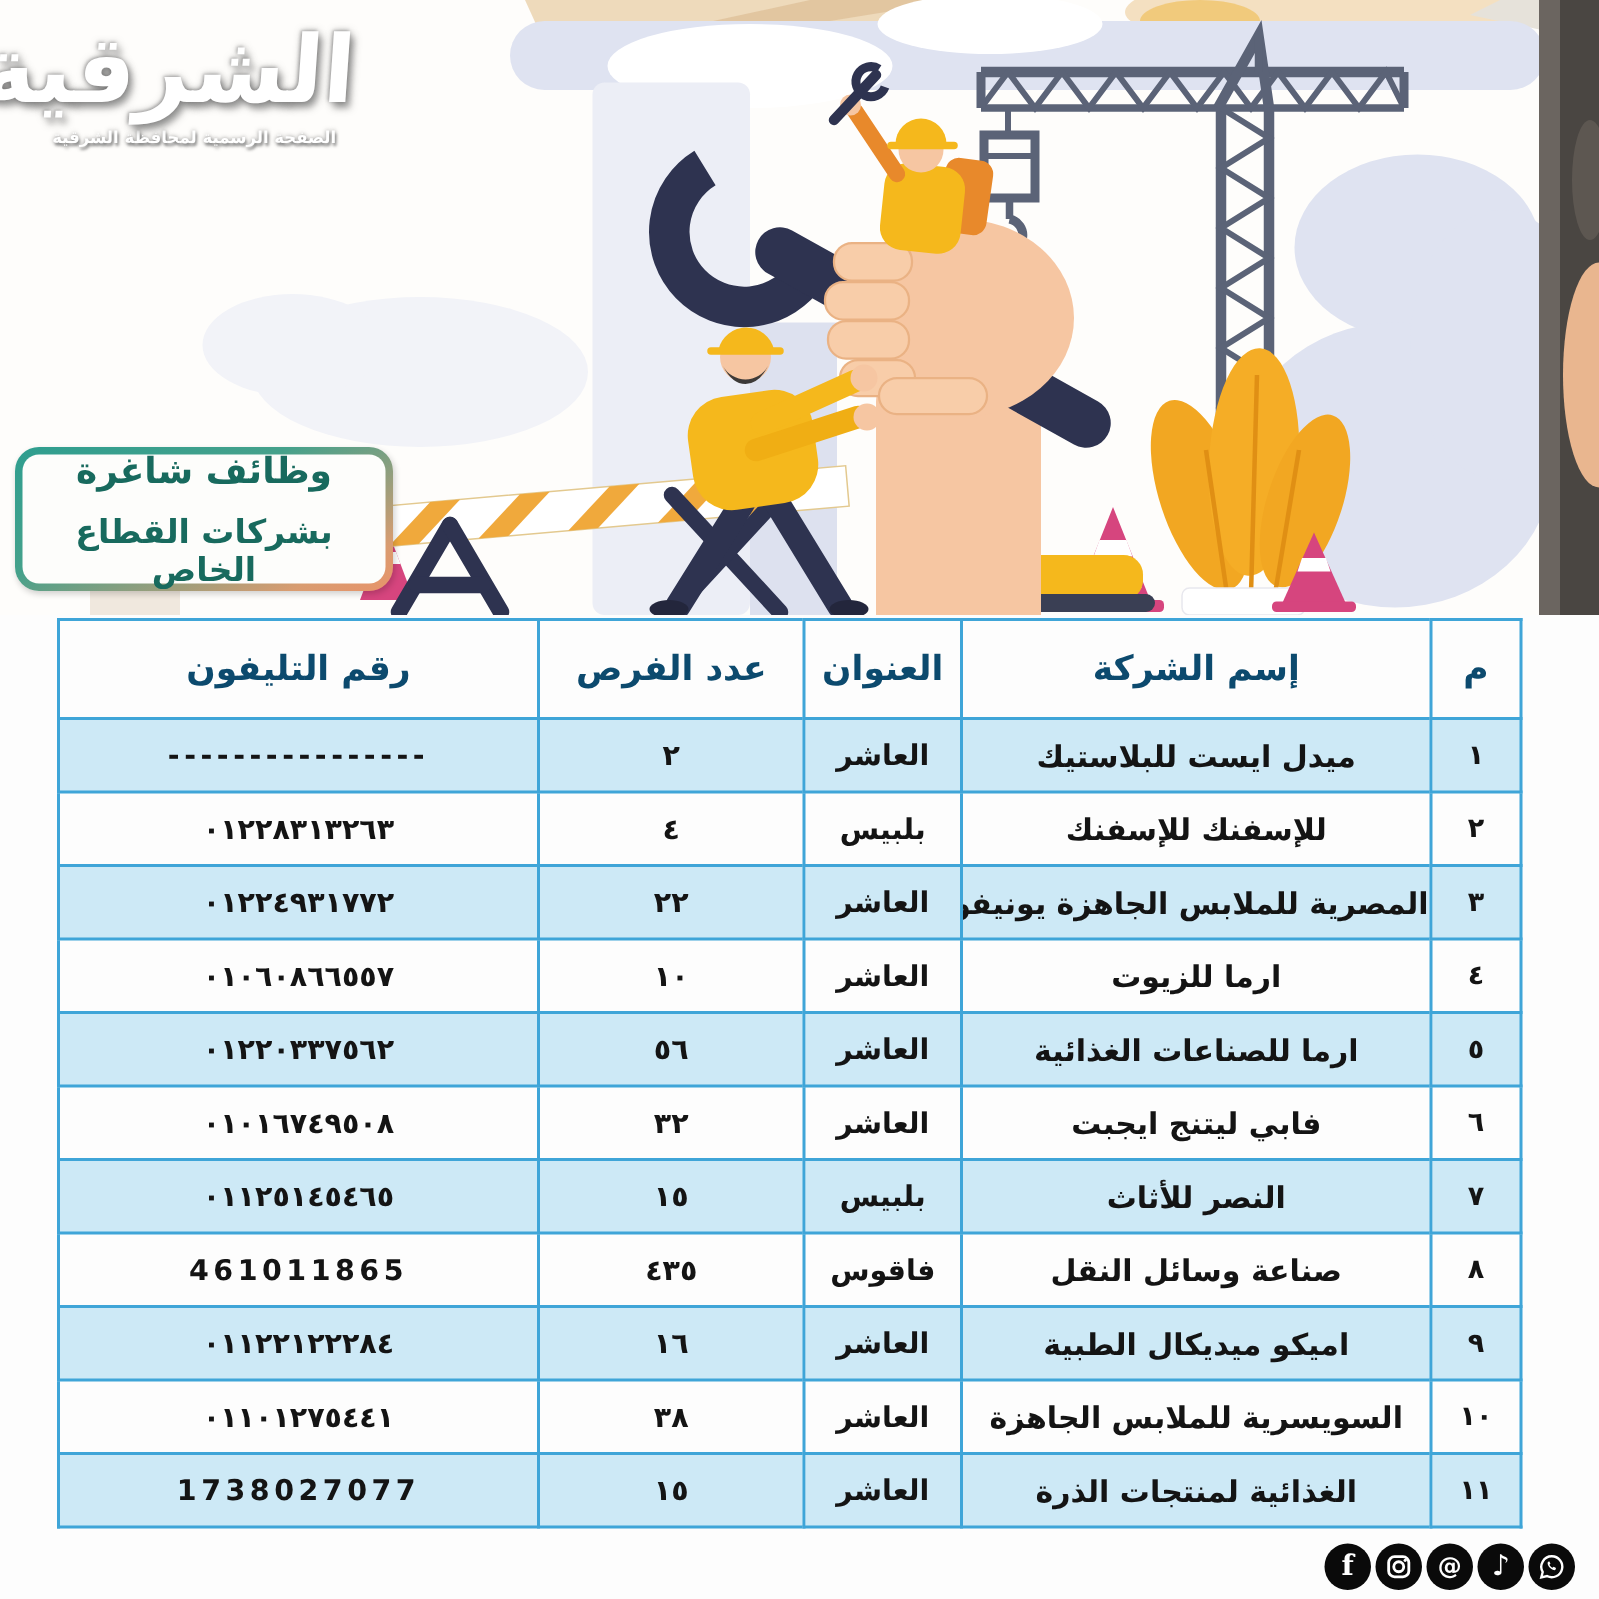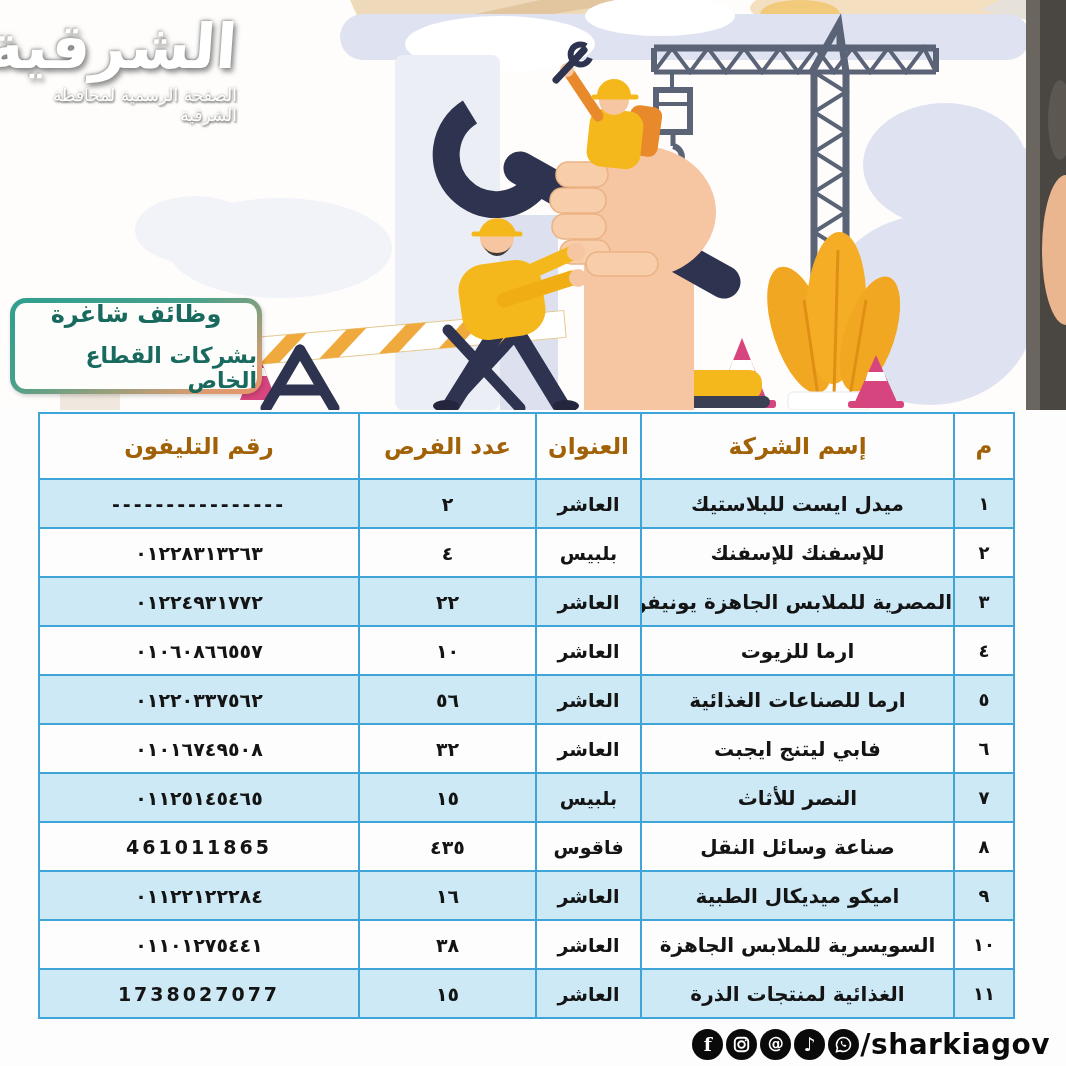--- a/index.html
+++ b/index.html
@@ -14,49 +14,49 @@
   .logo{
     position:absolute;left:22px;top:14px;width:215px;text-align:center;
     color:#ffffff;direction:rtl;
   }
   .logo .logo-title{
     font-size:62px;font-weight:bold;line-height:1.05;
     text-shadow:0 0 5px rgba(90,90,90,.55),3px 4px 5px rgba(70,70,70,.5),-1px -1px 2px rgba(120,120,120,.4);
     transform:skewX(-4deg);
   }
   .logo .logo-tagline{
-    margin-top:6px;font-size:17px;font-weight:normal;letter-spacing:.5px;
+    margin-top:6px;font-size:11px;font-weight:bold;letter-spacing:.5px;
     text-shadow:0 0 3px rgba(90,90,90,.65),1px 2px 2px rgba(80,80,80,.6);
-    text-align:right;
   }
   .badge{
     position:absolute;left:10px;top:298px;width:252px;height:96px;
     border-radius:16px;padding:5px;box-sizing:border-box;
     background:linear-gradient(155deg,#2f9e8f 0%,#45a18b 40%,#d99c70 85%,#e8936a 100%);
     box-shadow:1px 2px 4px rgba(0,0,0,.18);
+    text-align:center;
   }
   .badge-inner{
     width:100%;height:100%;background:#fdfdfb;border-radius:11px;
     display:flex;flex-direction:column;align-items:center;justify-content:center;
     direction:rtl;color:#186a5e;
   }
   .badge-line1{font-size:24px;font-weight:bold;}
   .badge-line2{font-size:22px;font-weight:bold;margin-top:15px;}
   
   table.jobs{
     position:absolute;left:38px;top:412px;width:975px;
     border-collapse:collapse;direction:rtl;table-layout:fixed;
     background:#fdfdfd;
   }
   table.jobs th,table.jobs td{
     border:2px solid #3fa5d8;text-align:center;vertical-align:middle;
     overflow:hidden;white-space:nowrap;
   }
   table.jobs th{
-    height:62px;background:#fdfdfd;color:#a16207;
+    height:62px;background:#fdfdfd;color:#0c4a6e;
     font-size:23px;font-weight:bold;
   }
   table.jobs td{height:45px;color:#141414;font-weight:bold;}
   table.jobs tbody tr:nth-child(odd) td{background:#cde9f6;}
   table.jobs tbody tr:nth-child(even) td{background:#fdfdfd;}
   td.c-index{font-size:18px;}
   td.c-company{font-size:20px;}
   td.c-address{font-size:19px;}
   td.c-openings{font-size:19px;letter-spacing:3px;}
   td.c-phone{font-size:19px;letter-spacing:3px;}
@@ -346,14 +346,13 @@
     </span>
     <span class="sicon txt" style="font-size:16px;">@</span>
     <span class="sicon txt">♪</span>
     <span class="sicon">
       <svg width="19" height="19" viewBox="0 0 24 24">
         <path d="M12 3.2a8.8 8.8 0 0 0-7.6 13.2L3.2 21l4.8-1.2A8.8 8.8 0 1 0 12 3.2z" fill="none" stroke="#ffffff" stroke-width="2"></path>
         <path d="M8.6 8.2c-.3 1.2.2 3 1.8 4.7 1.6 1.6 3.4 2.2 4.6 1.9l.6-1.7-2-1-1 .7c-1.1-.5-2-1.4-2.5-2.5l.8-1-1.1-1.9z" fill="#ffffff"></path>
       </svg>
     </span>
   </div>
-  <span class="handle">/sharkiagov</span>
 </div>
 
 </body></html>

